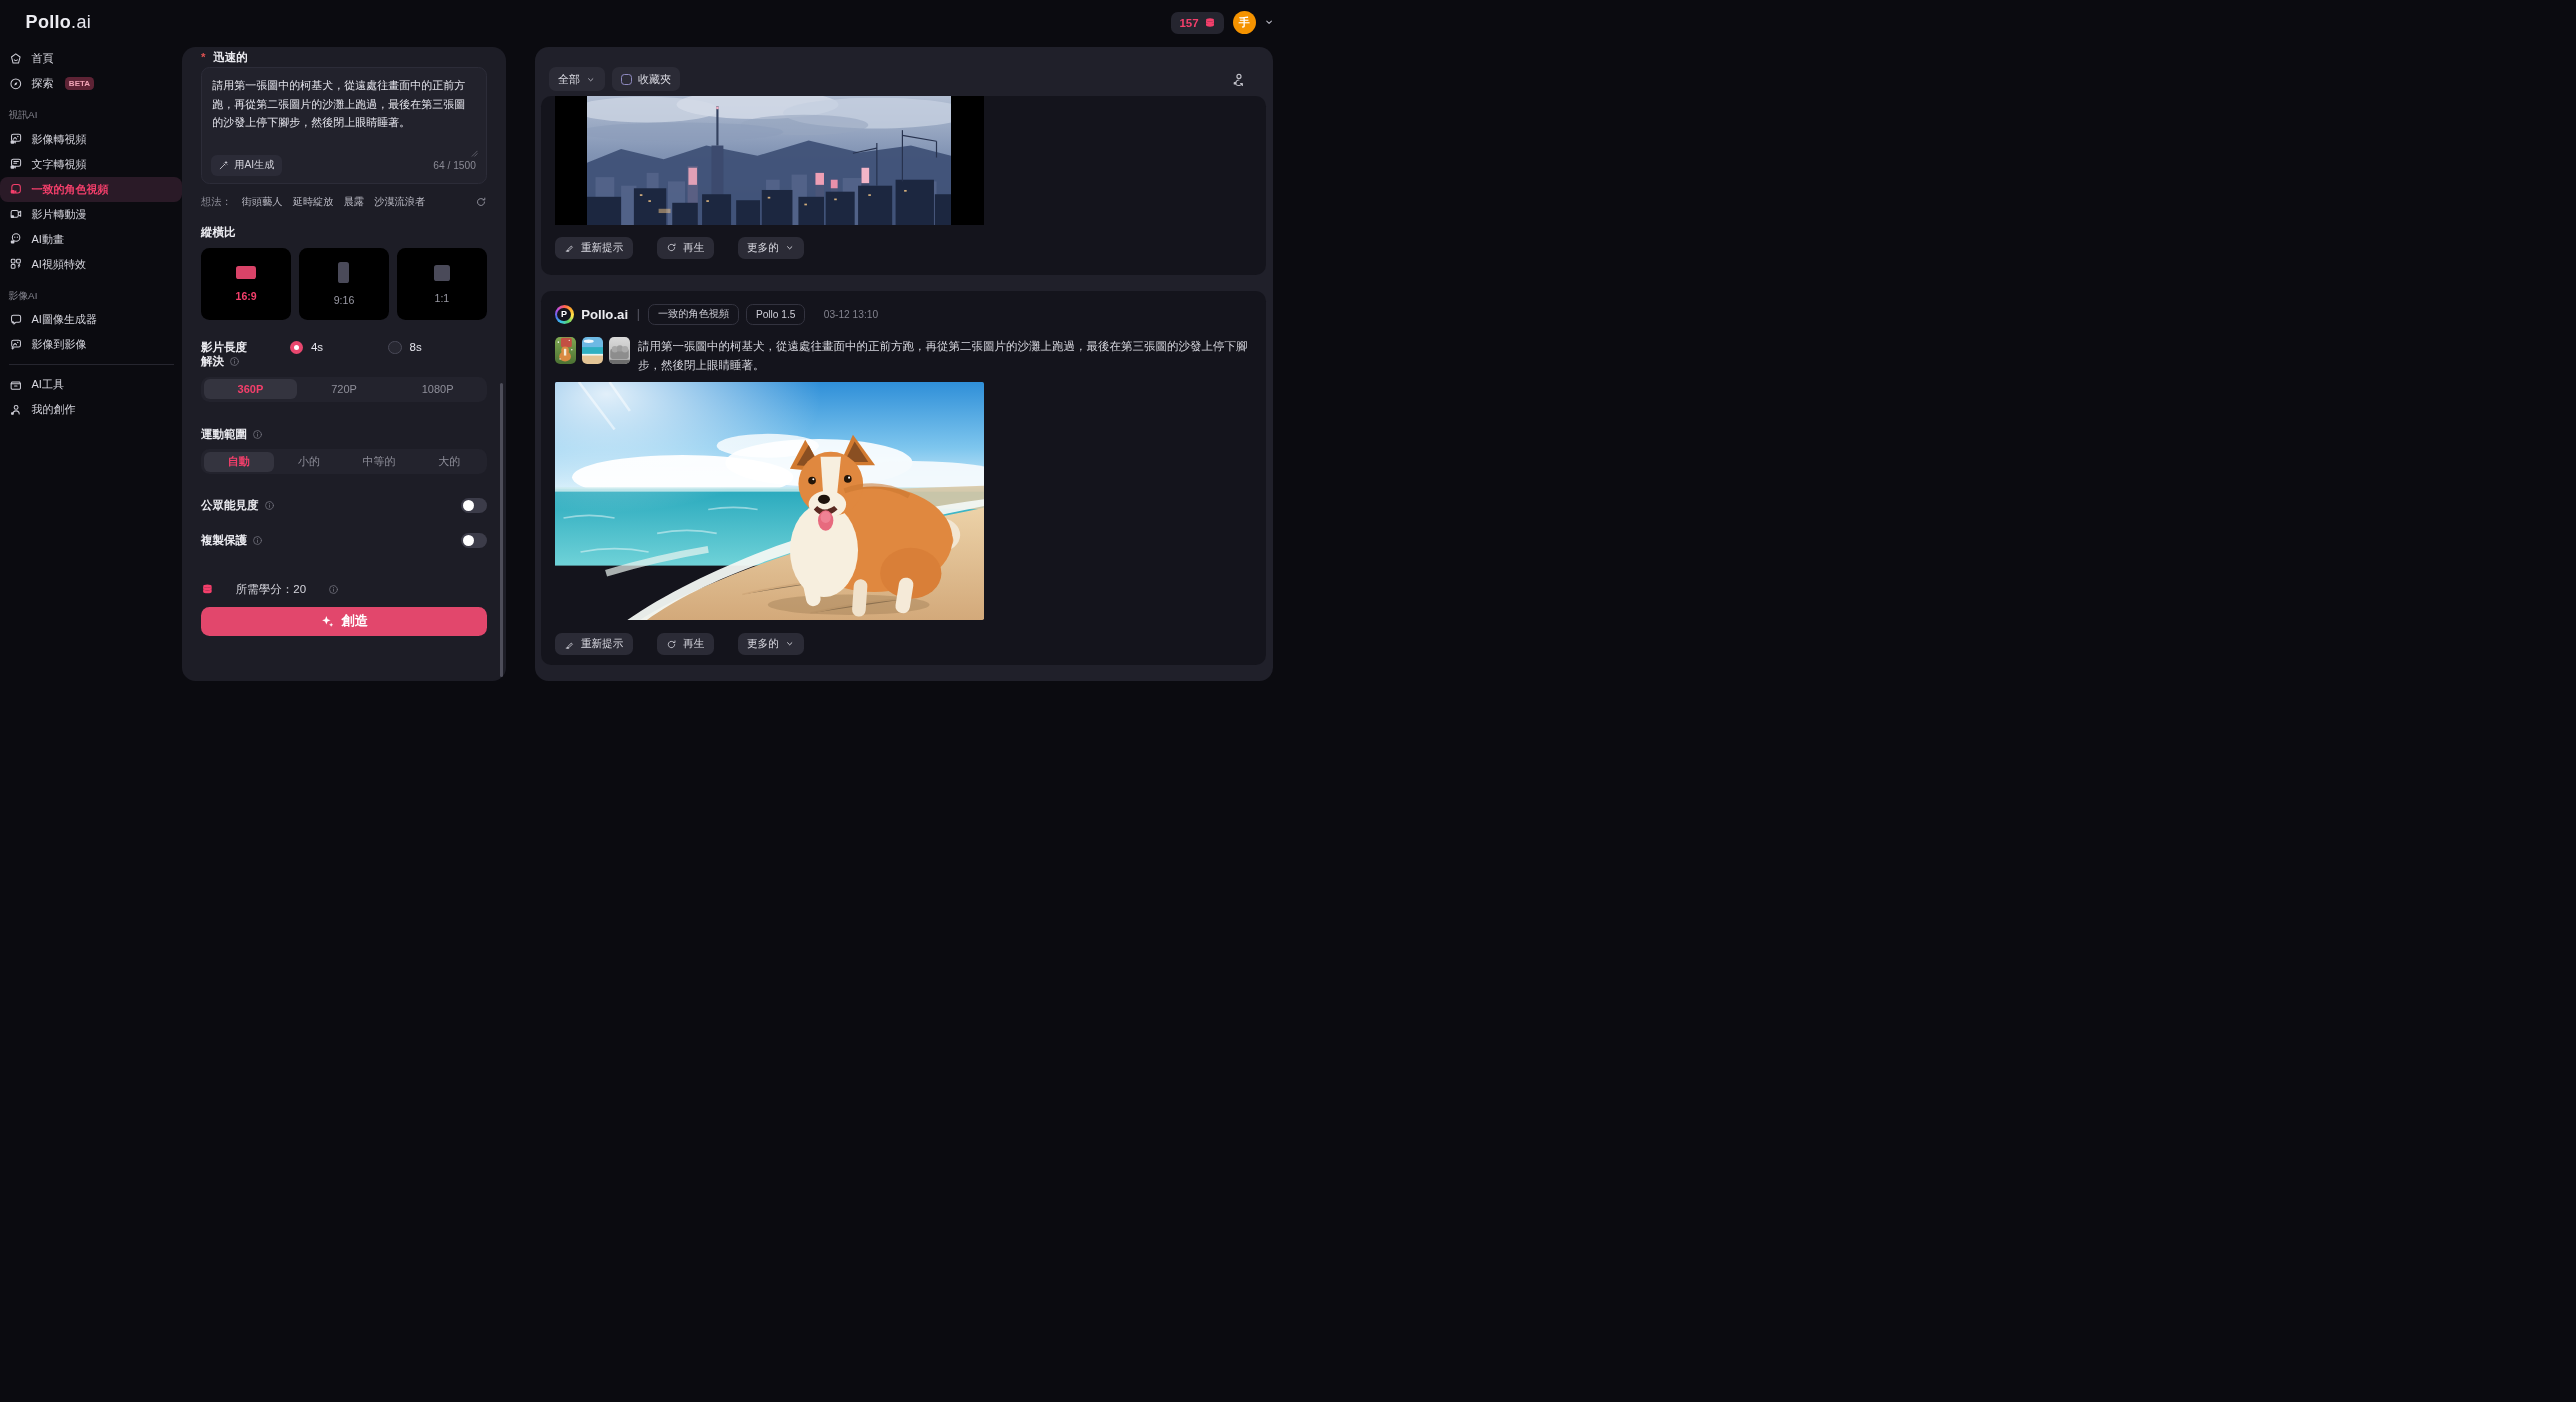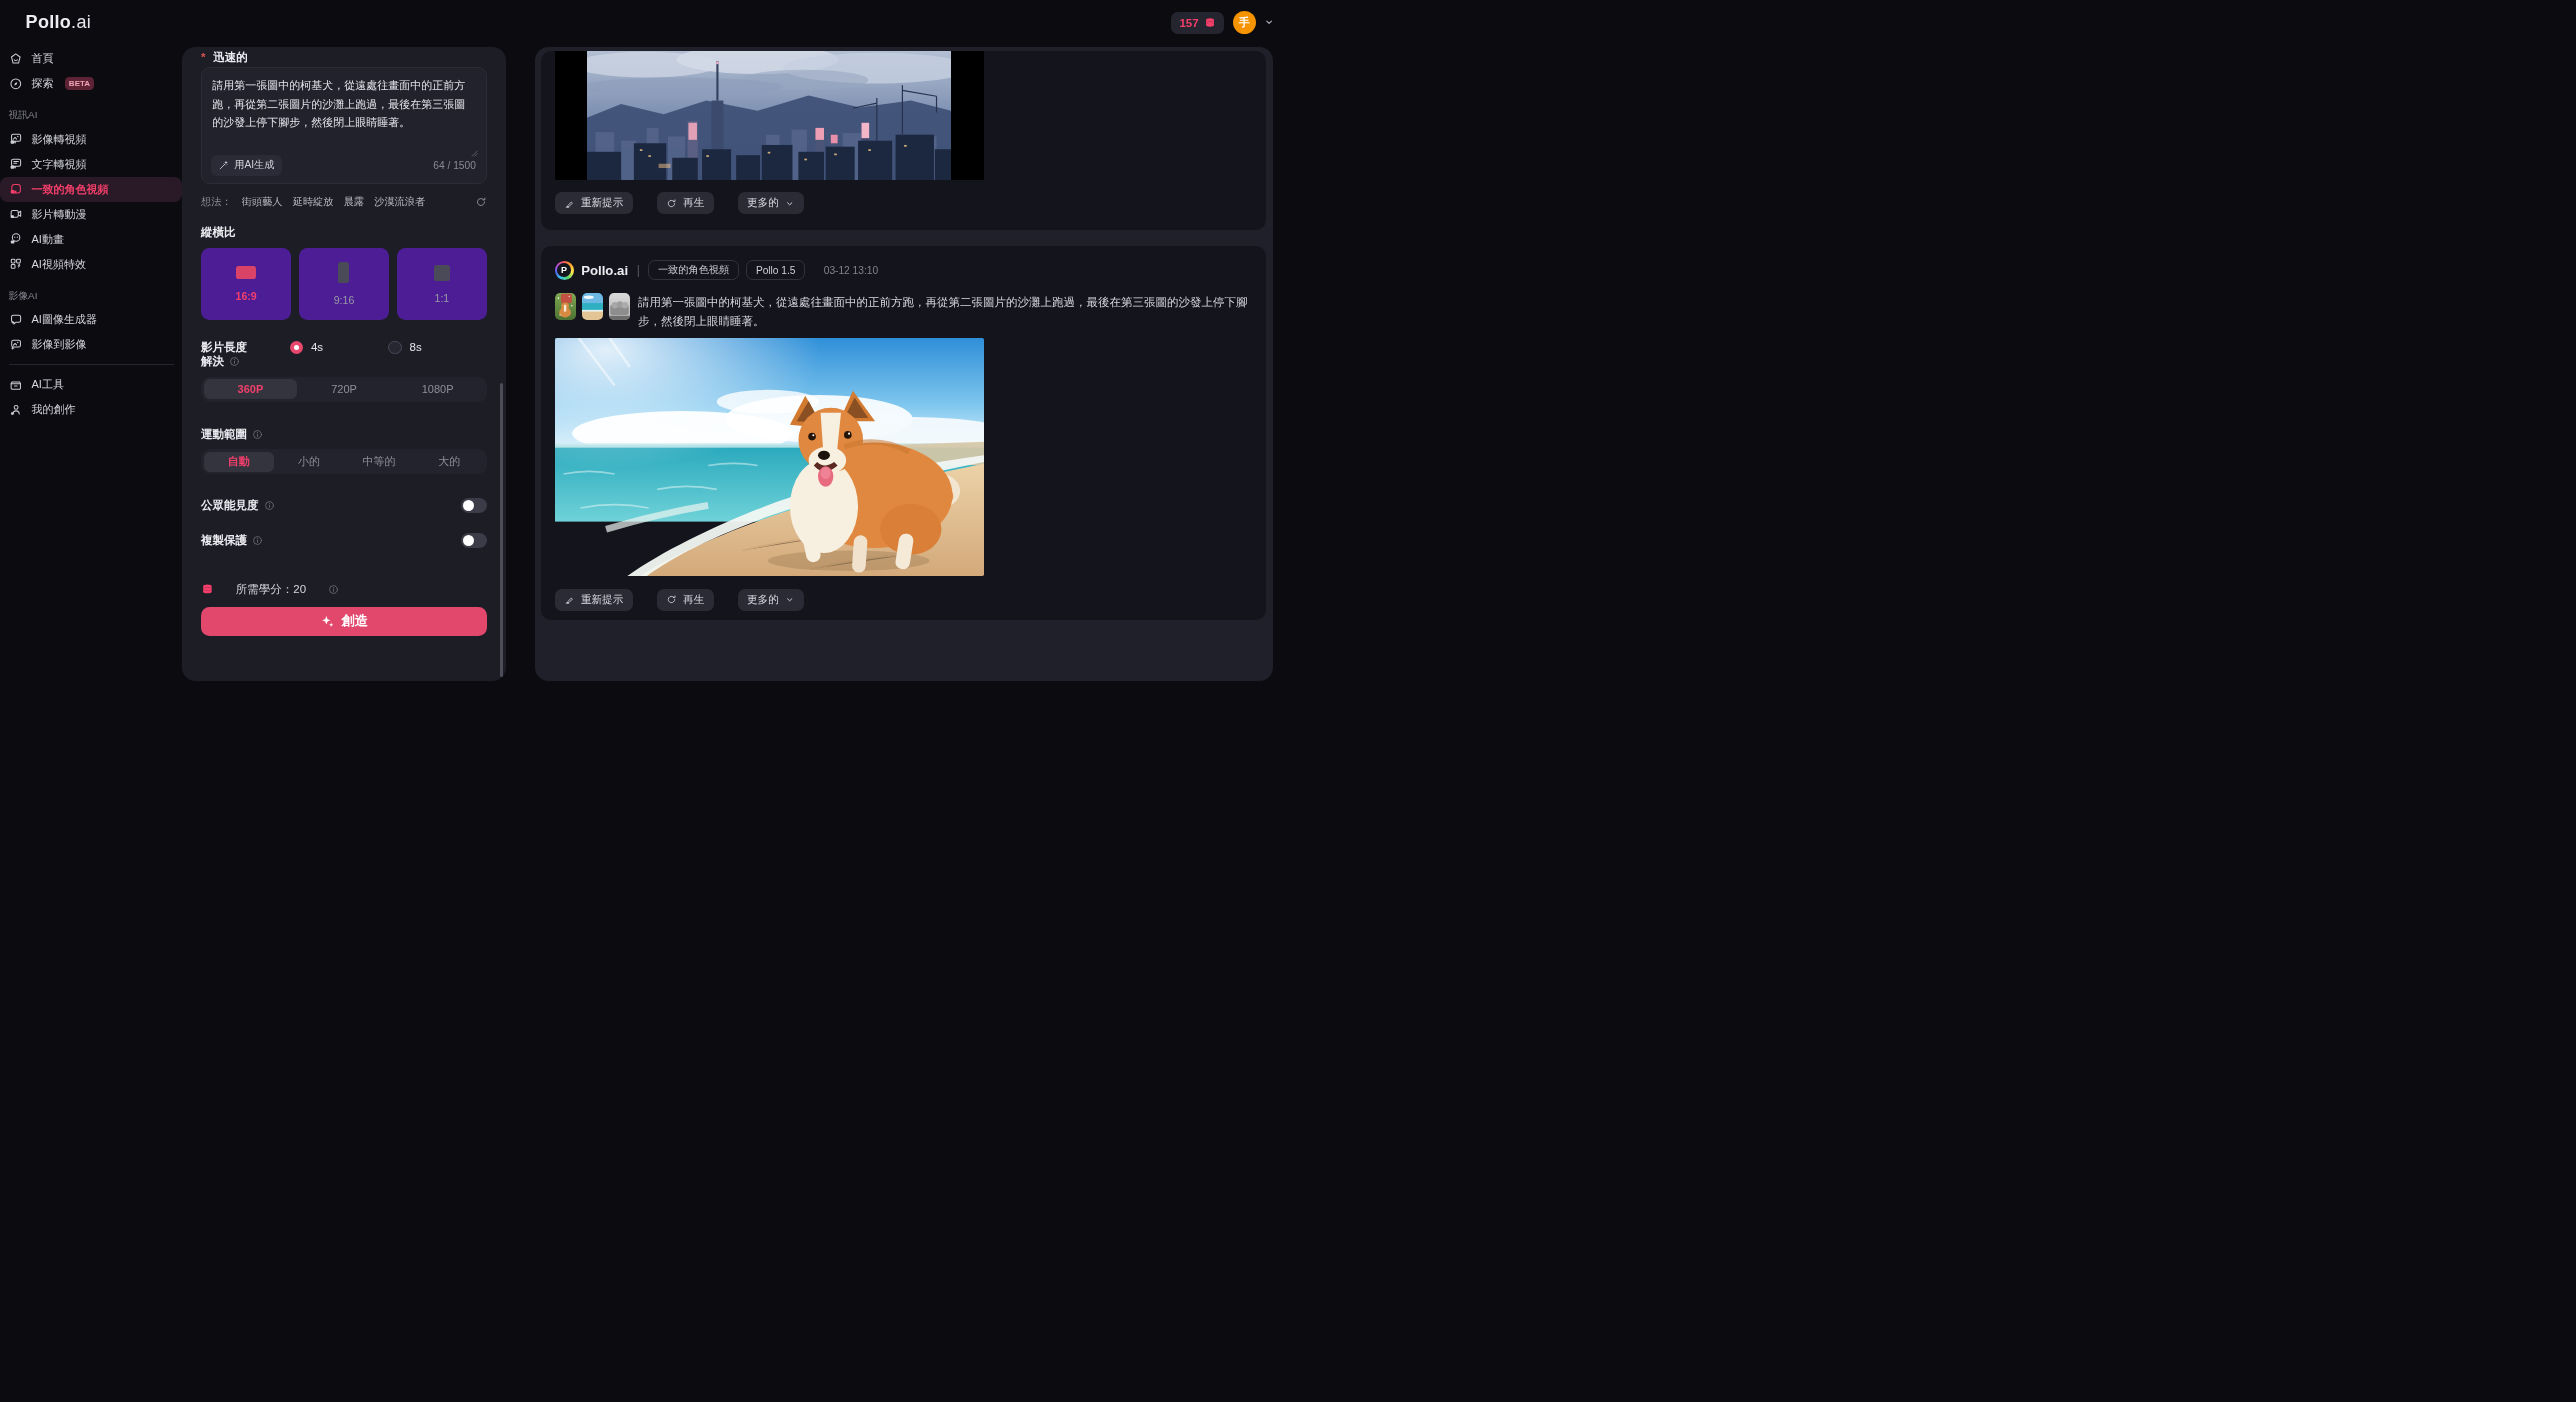--- a/index.html
+++ b/index.html
@@ -43,21 +43,21 @@
   .ta-chip { position:absolute; left:8.5px; bottom:7.7px; height:20.4px; background:#2b2b37; border-radius:6px; display:flex; align-items:center; gap:5.1px; padding:0 7.7px; font-size:10.2px; color:#d2d2da; cursor:pointer; }
   .ta-chip .ic { width:11px; height:11px; color:#d2d2da; }
   .ta-count { position:absolute; right:10.2px; bottom:12px; font-size:10.2px; color:#8a8a95; }
   .ta-resize { position:absolute; right:7.7px; bottom:25.6px; width:9.4px; height:9.4px; color:#6a6a76; }
   .ideas { margin-top:10.2px; display:flex; align-items:center; gap:10.2px; font-size:10.2px; height:14.5px; }
   .ideas .lbl { color:#8e8e99; }
   .ideas .chip { color:#b9b9c3; cursor:pointer; }
   .ideas .refresh { margin-left:auto; width:12px; height:12px; color:#9a9aa5; cursor:pointer; }
   .sec-label { margin-top:17px; }
   .aspect-row { margin-top:8.5px; display:flex; gap:7.7px; }
-  .a-card { flex:1; height:72px; background:#4c1d95; border-radius:8.5px; display:flex; flex-direction:column; align-items:center; justify-content:center; gap:11px; cursor:pointer; }
+  .a-card { flex:1; height:72px; background:#000000; border-radius:8.5px; display:flex; flex-direction:column; align-items:center; justify-content:center; gap:11px; cursor:pointer; }
   .a-glyph { background:#4a4a59; border-radius:2.6px; }
   .g169 { width:20.4px; height:13.6px; } .g916 { width:11px; height:20.4px; } .g11 { width:16px; height:16px; }
   .a-card .a-lab { font-size:10.6px; color:#9a9aa5; }
   .a-card.sel .a-glyph { background:#D94368; }
   .a-card.sel .a-lab { color:#F43F6B; font-weight:700; }
   .len-row { margin-top:20px; display:flex; align-items:center; height:14.5px; }
   .len-row .f-label { width:106px; }
   .radio-item { display:flex; align-items:center; gap:7.7px; width:118px; font-size:11.5px; color:#e6e6ee; cursor:pointer; }
   .radio { width:13.6px; height:13.6px; border-radius:50%; background:#272731; border:1.3px solid #4a4a58; position:relative; }
   .radio.on { background:#E8476E; border:none; }
@@ -416,20 +416,42 @@
           <path d="M10.5 3.5 l2 5 5 2 -5 2 -2 5 -2-5 -5-2 5-2 Z" fill="currentColor" stroke="none"></path>
           <path d="M18.5 14.5 l1 2.4 2.4 1 -2.4 1 -1 2.4 -1-2.4 -2.4-1 2.4-1 Z" fill="currentColor" stroke="none"></path>
         </svg>
       </span>
       <span>創造</span>
     </button>
   <div class="f-scroll"></div>
 </section>
 
 <section class="results-panel">
+  <div class="filter-bar">
+    <div class="fbtn">
+        <span>全部</span>
+        <span class="ic chev">
+          <svg viewBox="0 0 24 24" fill="none" stroke="currentColor" stroke-width="1.8" stroke-linecap="round" stroke-linejoin="round">
+            <path d="M6.5 9.5 L12 15 L17.5 9.5" stroke-width="2.4"></path>
+          </svg>
+        </span>
+      </div>
+    <div class="fbtn">
+        <span class="checkbox"></span>
+        <span>收藏夾</span>
+      </div>
+    <span class="ic char-icon">
+        <svg viewBox="0 0 24 24" fill="none" stroke="currentColor" stroke-width="1.8" stroke-linecap="round" stroke-linejoin="round">
+          <circle cx="12.5" cy="7" r="3.2"></circle>
+          <path d="M7.5 17.5 c0-3.2 2.2-5 5-5"></path>
+          <path d="M8 19.8 c3 2 7.5 1.6 9.8-1.4 M17.8 21 v-2.8 h-2.8"></path>
+          <rect x="4.2" y="15.6" width="4.2" height="4.2" rx="1.1" fill="currentColor" stroke="none"></rect>
+        </svg>
+      </span>
+  </div>
 
   <div class="card card1">
     <div class="video-wrap1">
       <svg class="video1" viewBox="0 0 427 151" preserveAspectRatio="none">
         <defs>
           <linearGradient id="sky1" x1="0" y1="0" x2="0" y2="1">
             <stop offset="0" stop-color="#b3bfd3"></stop>
               <stop offset="0.45" stop-color="#8294b4"></stop>
               <stop offset="1" stop-color="#5c6c92"></stop>
           </linearGradient>

